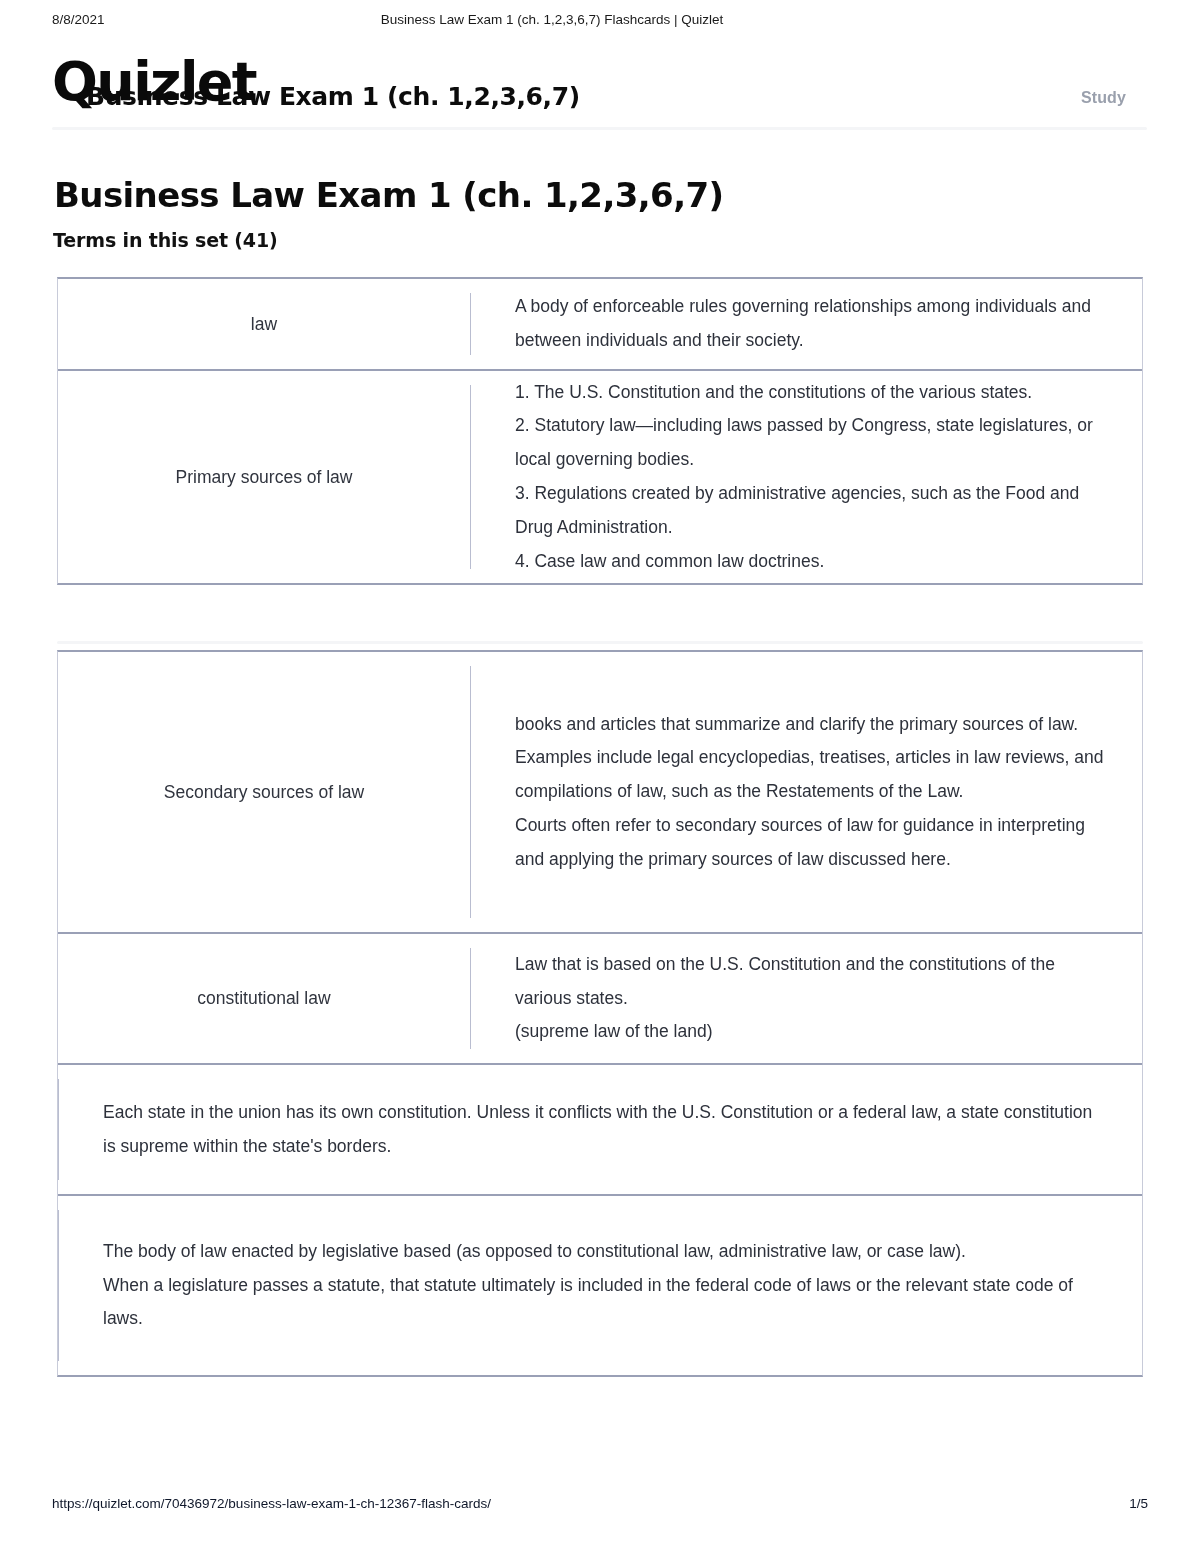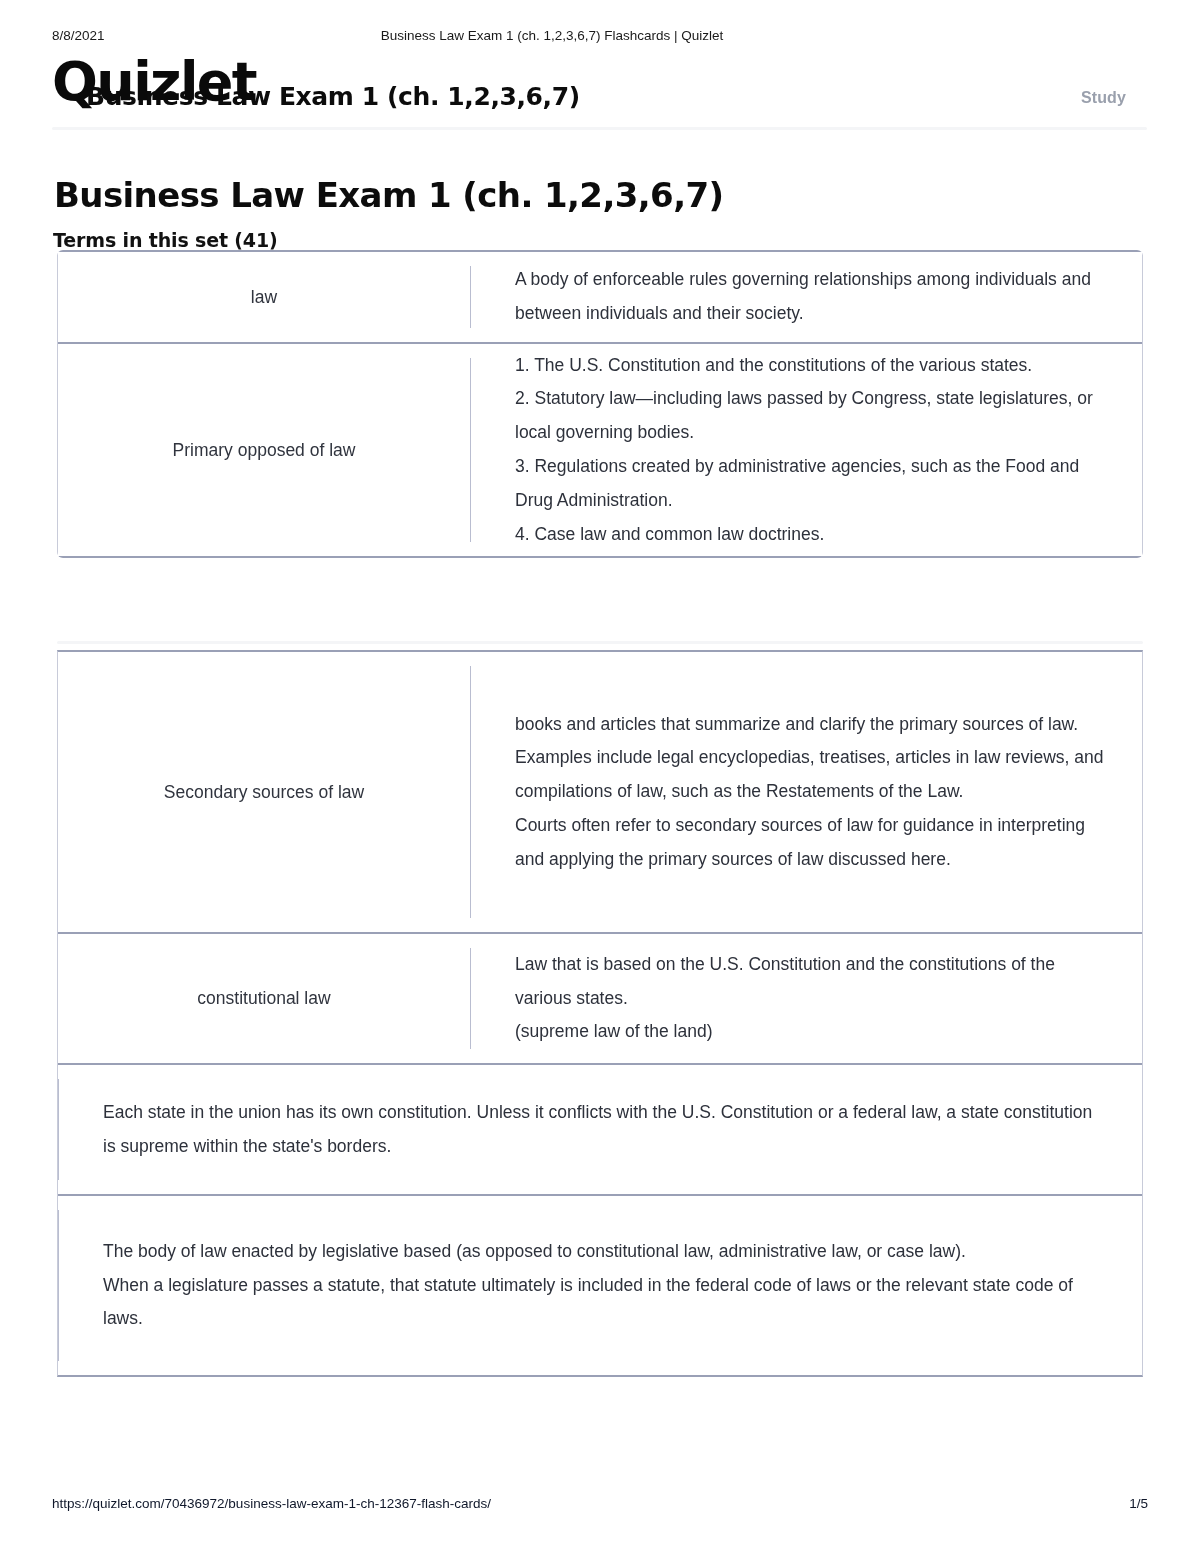--- a/index.html
+++ b/index.html
@@ -19,21 +19,21 @@
   .page {
     position: relative;
     width: 1200px;
     height: 1552px;
     box-sizing: border-box;
   }
 
   
   .print-header {
     position: absolute;
-    top: 28px;
+    top: 12px;
     left: 0;
     width: 1200px;
     height: 20px;
     font-size: 13.5px;
     color: #1a1a1a;
     font-family: "Liberation Sans", sans-serif;
   }
   .print-header .ph-date {
     position: absolute;
     left: 52px;
@@ -128,21 +128,21 @@
   .card-group {
     position: absolute;
     left: 57px;
     width: 1086px;
     box-sizing: border-box;
     border: 1px solid #c8cbd9;
     border-top: 2px solid #9aa0b6;
     border-bottom: 2px solid #9aa0b6;
     background: #ffffff;
   }
-  .group-1 { top: 250px; border-radius: 6px; }
+  .group-1 { top: 277px; }
   .group-2 { top: 650px; }
 
   .card {
     position: relative;
     display: flex;
     align-items: center;
     box-sizing: border-box;
     background: #ffffff;
     border-bottom: 2px solid #9aa0b6;
   }
@@ -241,21 +241,21 @@
 
   <div class="card-group group-1">
 
     <div class="card h1">
       <div class="card-term">law</div>
       <div class="card-sep"></div>
       <div class="card-def">A body of enforceable rules governing relationships among individuals and between individuals and their society.</div>
     </div>
 
     <div class="card h2">
-      <div class="card-term">Primary opposed of law</div>
+      <div class="card-term">Primary sources of law</div>
       <div class="card-sep"></div>
       <div class="card-def">1. The U.S. Constitution and the constitutions of the various states.
 2. Statutory law—including laws passed by Congress, state legislatures, or local governing bodies.
 3. Regulations created by administrative agencies, such as the Food and Drug Administration.
 4. Case law and common law doctrines.</div>
     </div>
 
   </div>
 
   <div class="group-gap-rule"></div>

